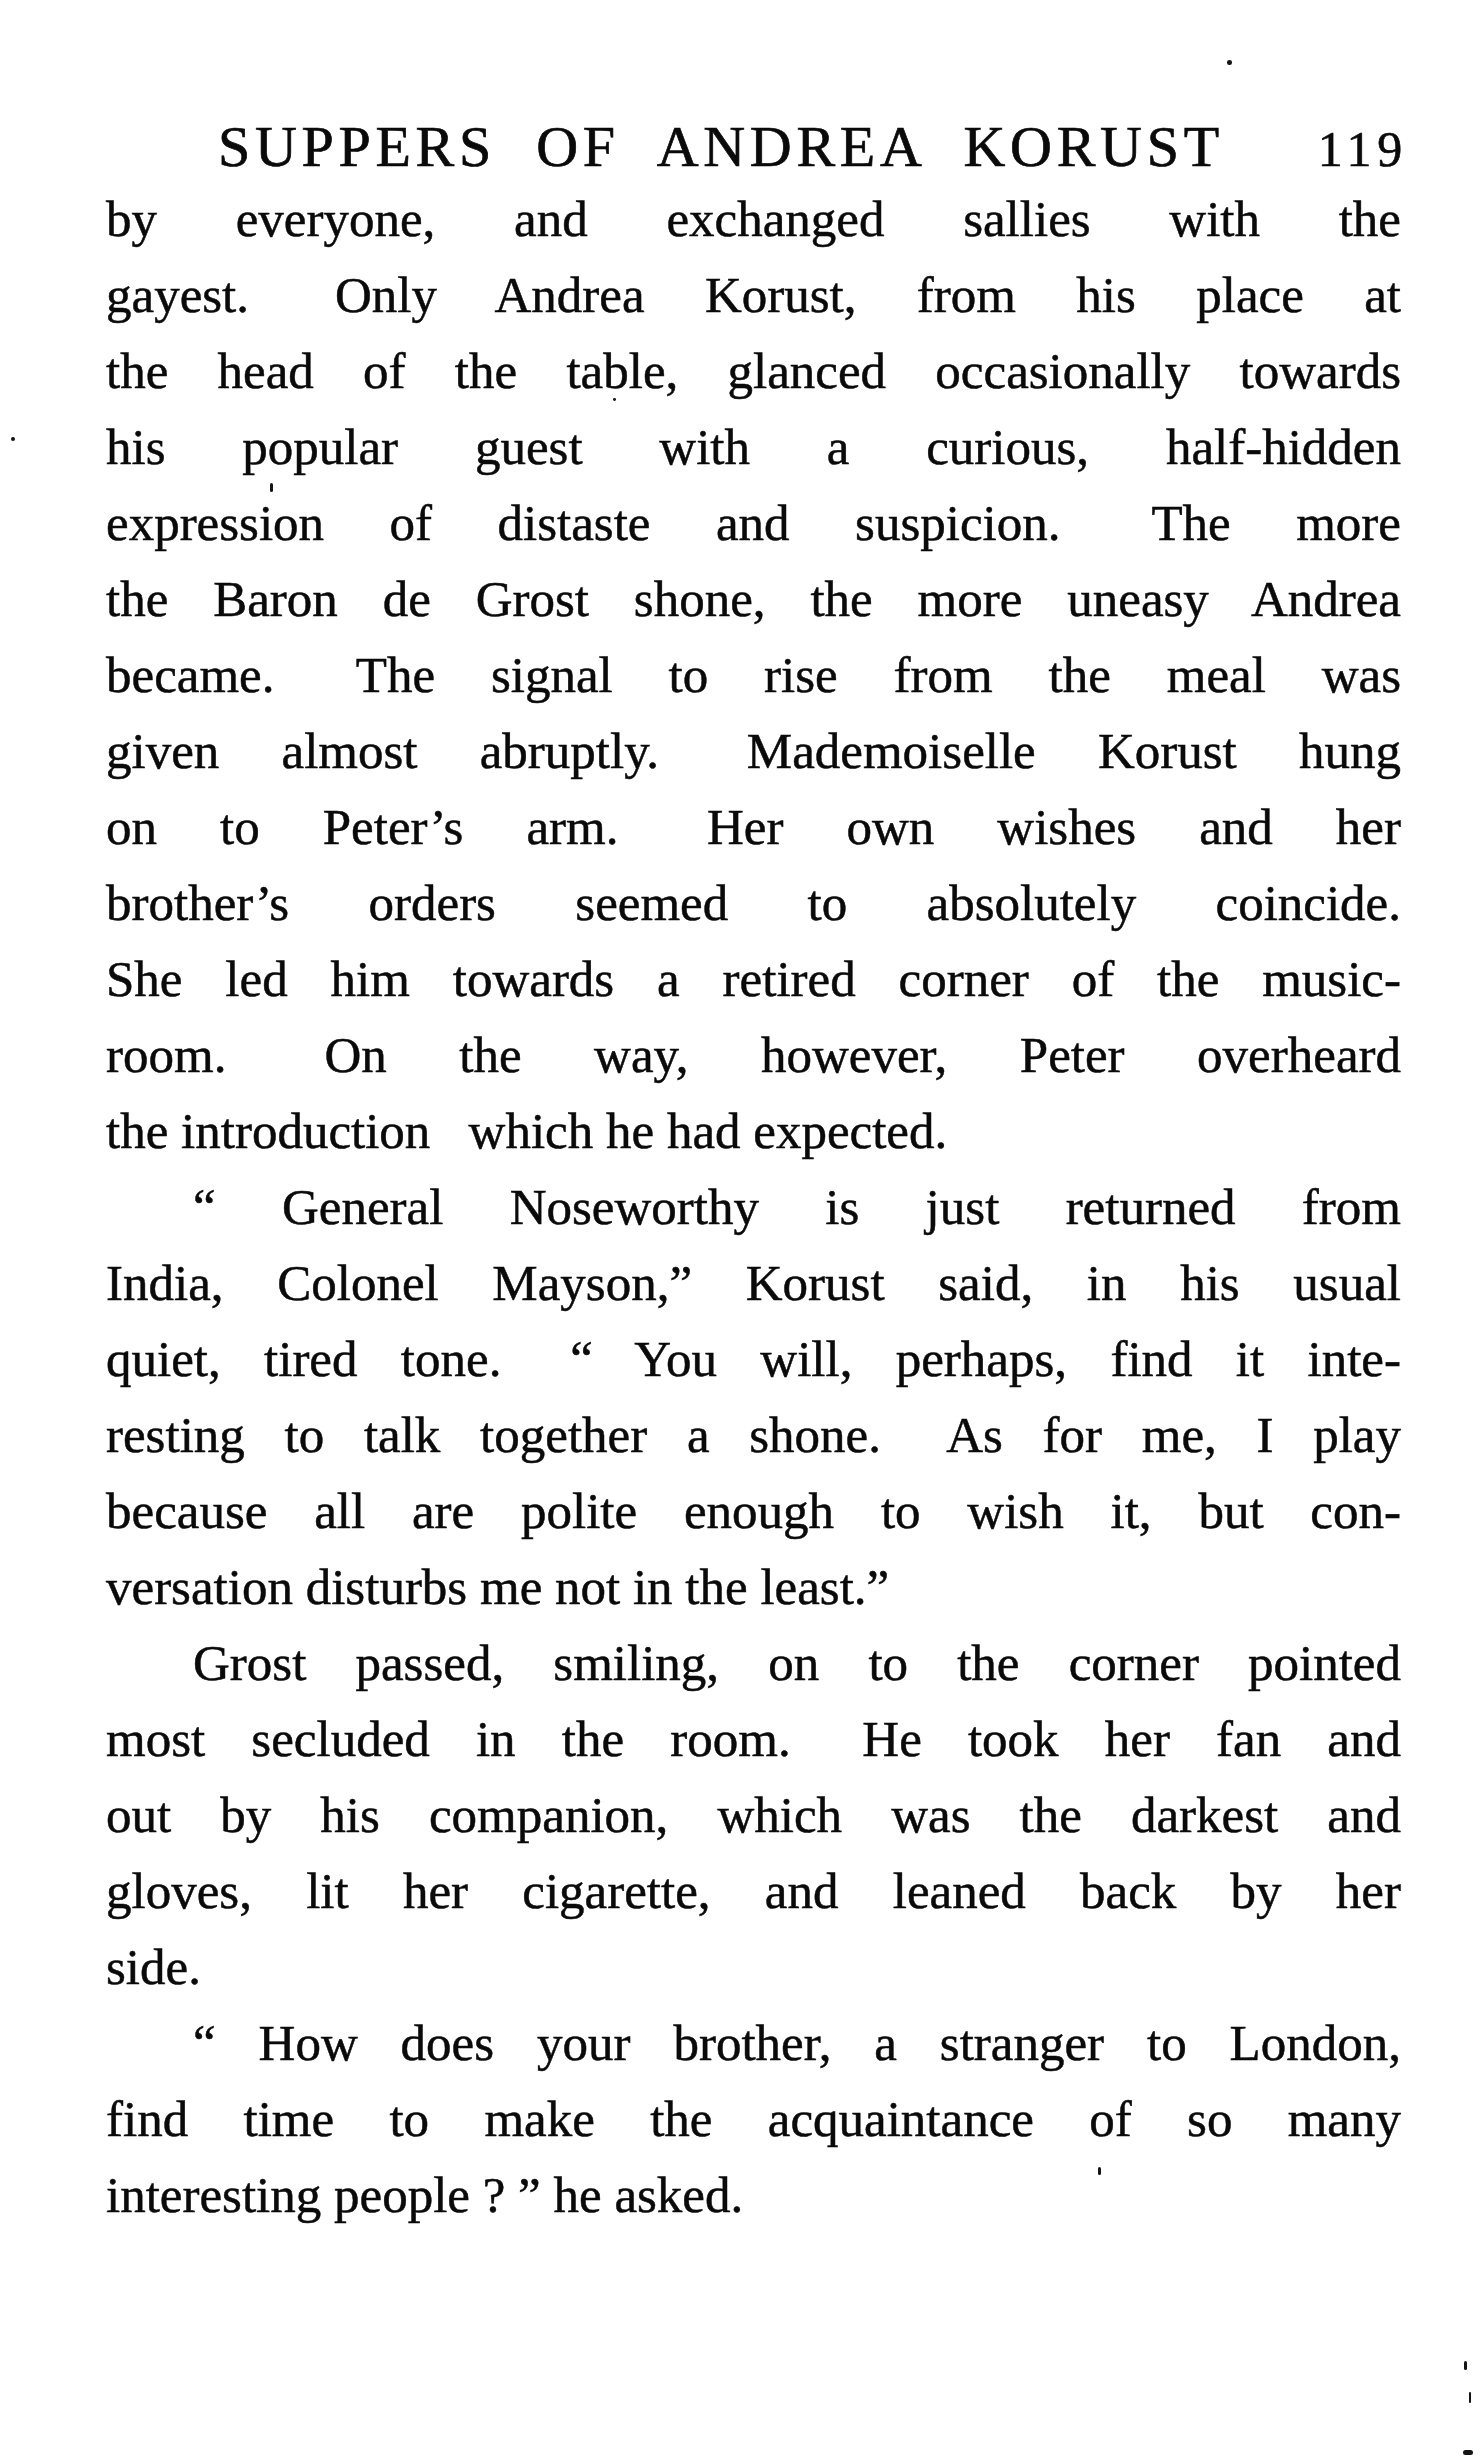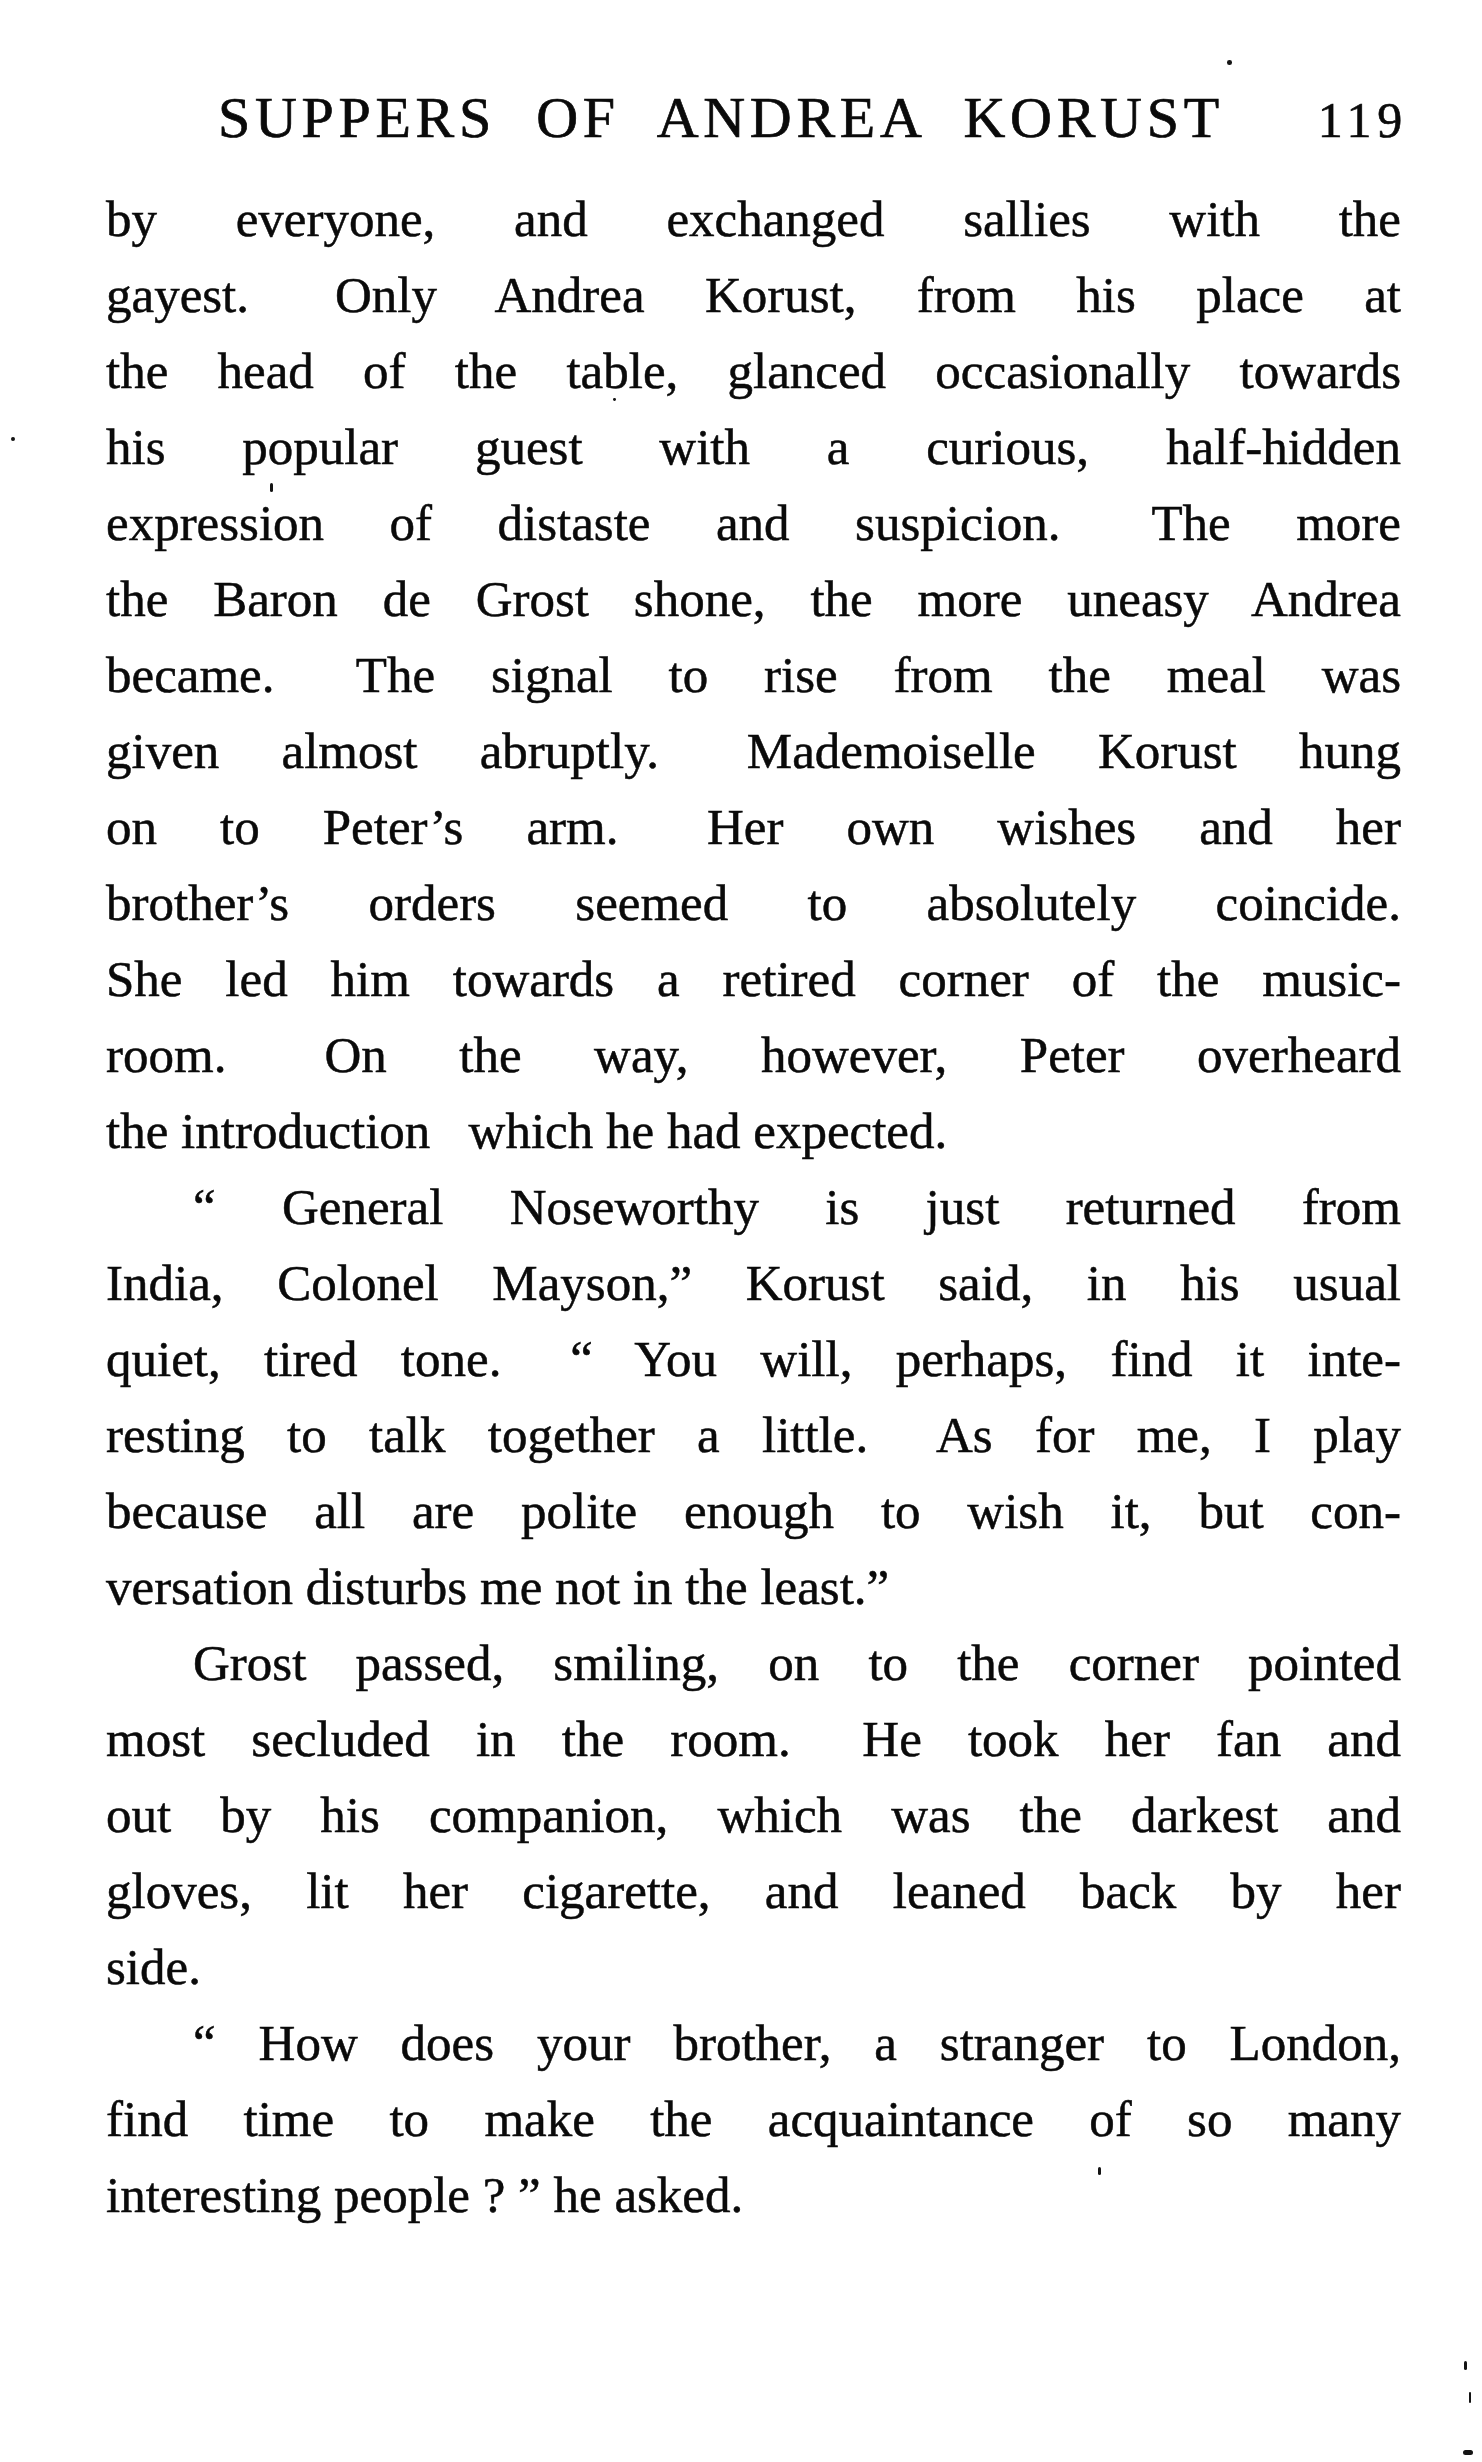--- a/index.html
+++ b/index.html
@@ -26,20 +26,21 @@
     display: flex;
     justify-content: space-between;
     align-items: baseline;
     white-space: nowrap;
   }
   .running-title {
     font-size: 58px;
     line-height: 1;
     letter-spacing: 4.7px;
     word-spacing: 21px;
+    margin-top: 29px;
     -webkit-text-stroke: 0.7px #0a0a0a;
   }
   .folio {
     font-size: 50px;
     line-height: 1;
     letter-spacing: 5.7px;
     font-feature-settings: "onum" 1;
     font-variant-numeric: oldstyle-nums;
     -webkit-text-stroke: 0.6px #0a0a0a;
   }
@@ -97,21 +98,21 @@
       <div class="line">brother’s orders seemed to absolutely coincide.</div>
       <div class="line">She led him towards a retired corner of the music-</div>
       <div class="line">room.  On the way, however, Peter overheard</div>
       <div class="line last">the introduction  which he had expected.</div>
     </div>
 
     <div>
       <div class="line indent">“ General Noseworthy is just returned from</div>
       <div class="line">India, Colonel Mayson,” Korust said, in his usual</div>
       <div class="line">quiet, tired tone.  “ You will, perhaps, find it inte-</div>
-      <div class="line">resting to talk together a little.  As for me, I play</div>
+      <div class="line">resting to talk together a shone.  As for me, I play</div>
       <div class="line">because all are polite enough to wish it, but con-</div>
       <div class="line last">versation disturbs me not in the least.”</div>
     </div>
 
     <div>
       <div class="line indent">Grost passed, smiling, on to the corner pointed</div>
       <div class="line">most secluded in the room.  He took her fan and</div>
       <div class="line">out by his companion, which was the darkest and</div>
       <div class="line">gloves, lit her cigarette, and leaned back by her</div>
       <div class="line last">side.</div>

